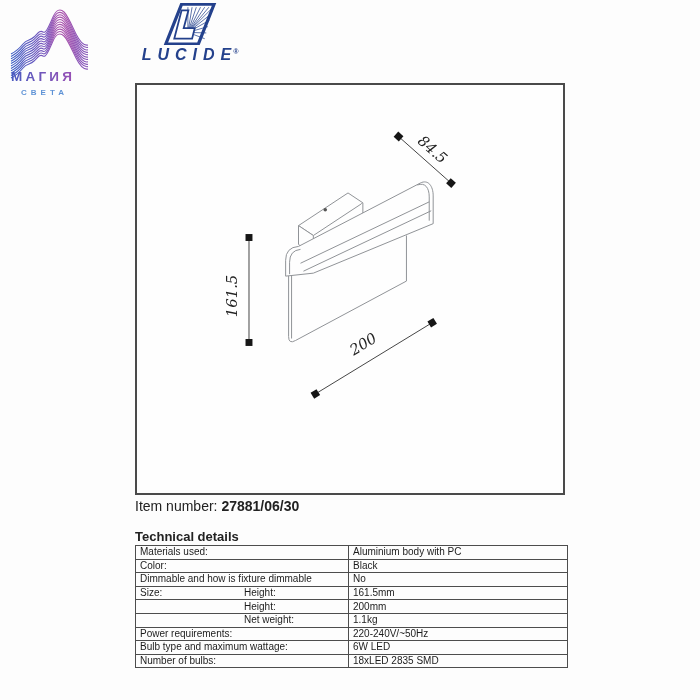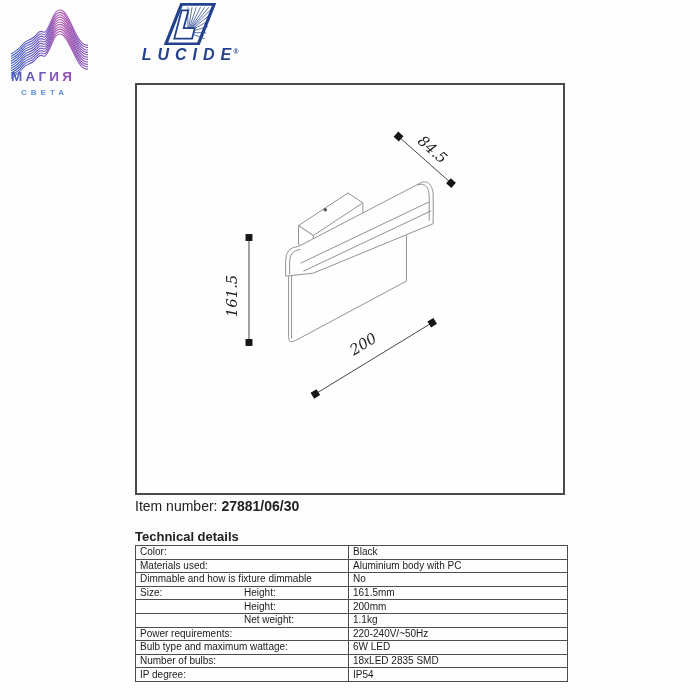--- a/index.html
+++ b/index.html
@@ -144,26 +144,26 @@
   <div class="item-number">
     <span>Item number:</span>
     <span class="val">27881/06/30</span>
   </div>
 
   <div class="tech-title">Technical details</div>
 
   <table class="tech">
     <tbody>
       <tr>
+        <td class="c1"><span class="lbl-main">Materials used:</span><span class="lbl-sub"></span></td>
+        <td class="c2">Aluminium body with PC</td>
+      </tr>
+      <tr>
         <td class="c1"><span class="lbl-main">Color:</span><span class="lbl-sub"></span></td>
         <td class="c2">Black</td>
-      </tr>
-      <tr>
-        <td class="c1"><span class="lbl-main">Materials used:</span><span class="lbl-sub"></span></td>
-        <td class="c2">Aluminium body with PC</td>
       </tr>
       <tr>
         <td class="c1"><span class="lbl-main">Dimmable and how is fixture dimmable</span><span class="lbl-sub"></span></td>
         <td class="c2">No</td>
       </tr>
       <tr>
         <td class="c1"><span class="lbl-main">Size:</span><span class="lbl-sub">Height:</span></td>
         <td class="c2">161.5mm</td>
       </tr>
       <tr>
@@ -179,20 +179,16 @@
         <td class="c2">220-240V/~50Hz</td>
       </tr>
       <tr>
         <td class="c1"><span class="lbl-main">Bulb type and maximum wattage:</span><span class="lbl-sub"></span></td>
         <td class="c2">6W LED</td>
       </tr>
       <tr>
         <td class="c1"><span class="lbl-main">Number of bulbs:</span><span class="lbl-sub"></span></td>
         <td class="c2">18xLED 2835 SMD</td>
       </tr>
-      <tr>
-        <td class="c1"><span class="lbl-main">IP degree:</span><span class="lbl-sub"></span></td>
-        <td class="c2">IP54</td>
-      </tr>
     </tbody>
   </table>
 
 </div>
 
 </body></html>

